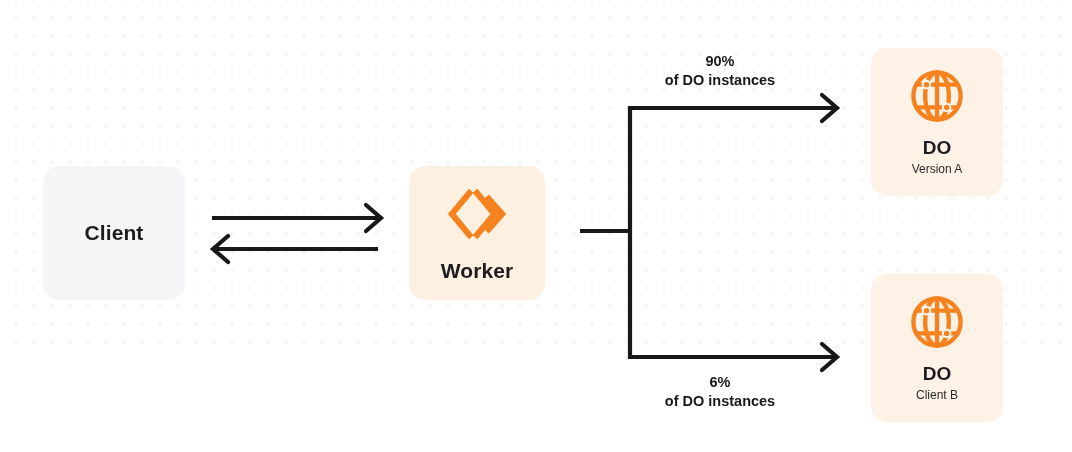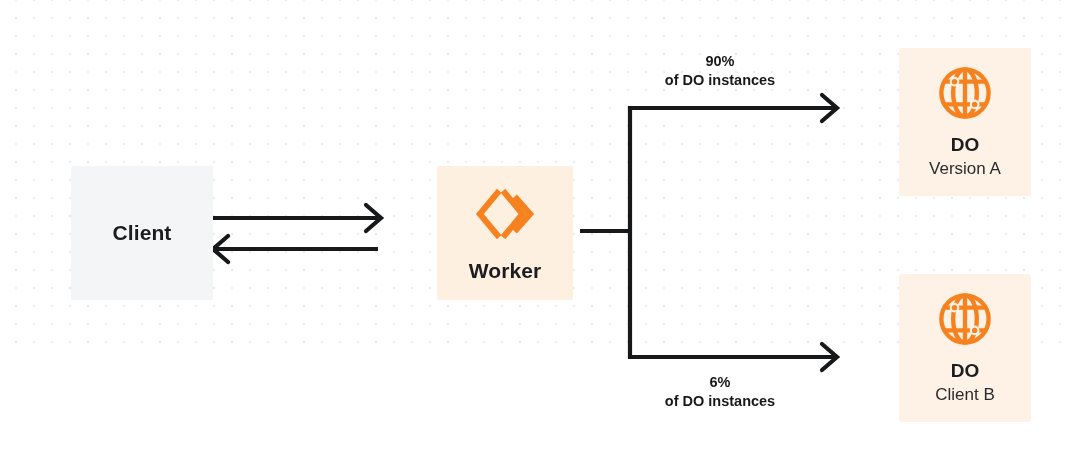--- a/index.html
+++ b/index.html
@@ -20,26 +20,25 @@
     background-color: #ffffff;
     background-image: radial-gradient(circle, #ececed 1.2px, transparent 1.3px);
     background-size: 18px 18px;
     background-position: 7px 9px;
   }
 
   
   .node {
     position: absolute;
     box-sizing: border-box;
-    border-radius: 2px;
+    border-radius: 16px;
     display: flex;
     flex-direction: column;
     align-items: center;
     justify-content: center;
-    margin-left: 28px;
   }
   .node-title {
     font-weight: bold;
     color: #1d1d1f;
     letter-spacing: 0.1px;
   }
   .node-sub {
     font-weight: normal;
     color: #2b2b2e;
   }
@@ -77,21 +76,21 @@
     top: 274px;
     width: 132px;
     height: 148px;
     background-color: #fdf2e5;
   }
   .do-node .node-title {
     font-size: 19px;
     margin-top: 13px;
   }
   .do-node .node-sub {
-    font-size: 17px;
+    font-size: 12px;
     margin-top: 3px;
   }
 
   .icon-wrap {
     display: block;
     line-height: 0;
   }
 
   
   #edge-layer {

